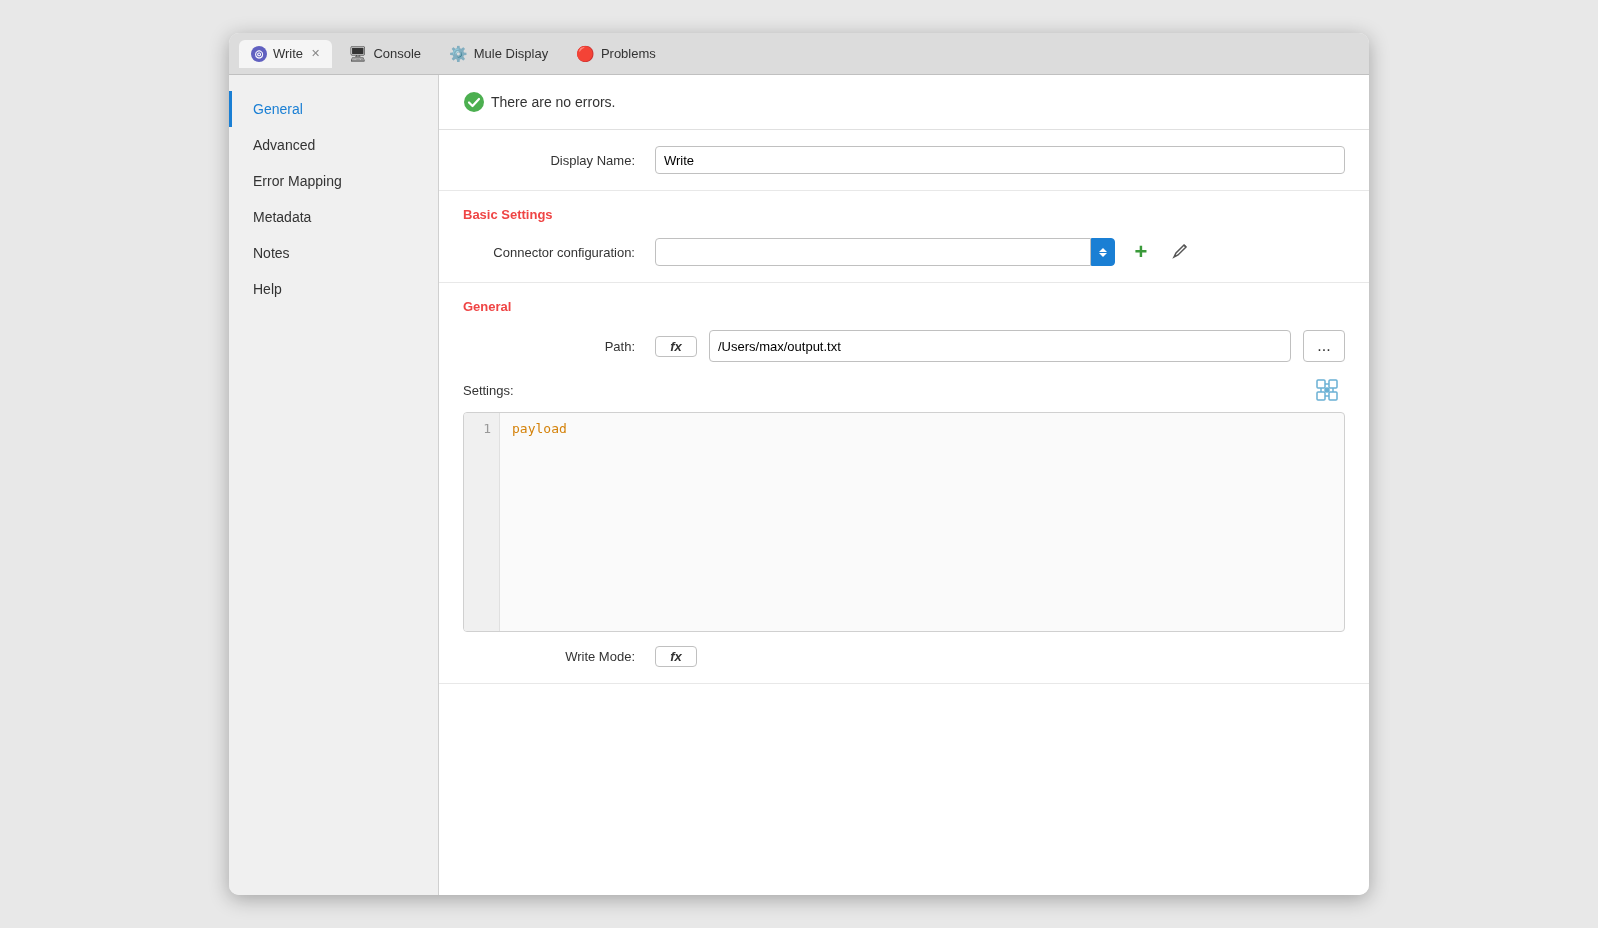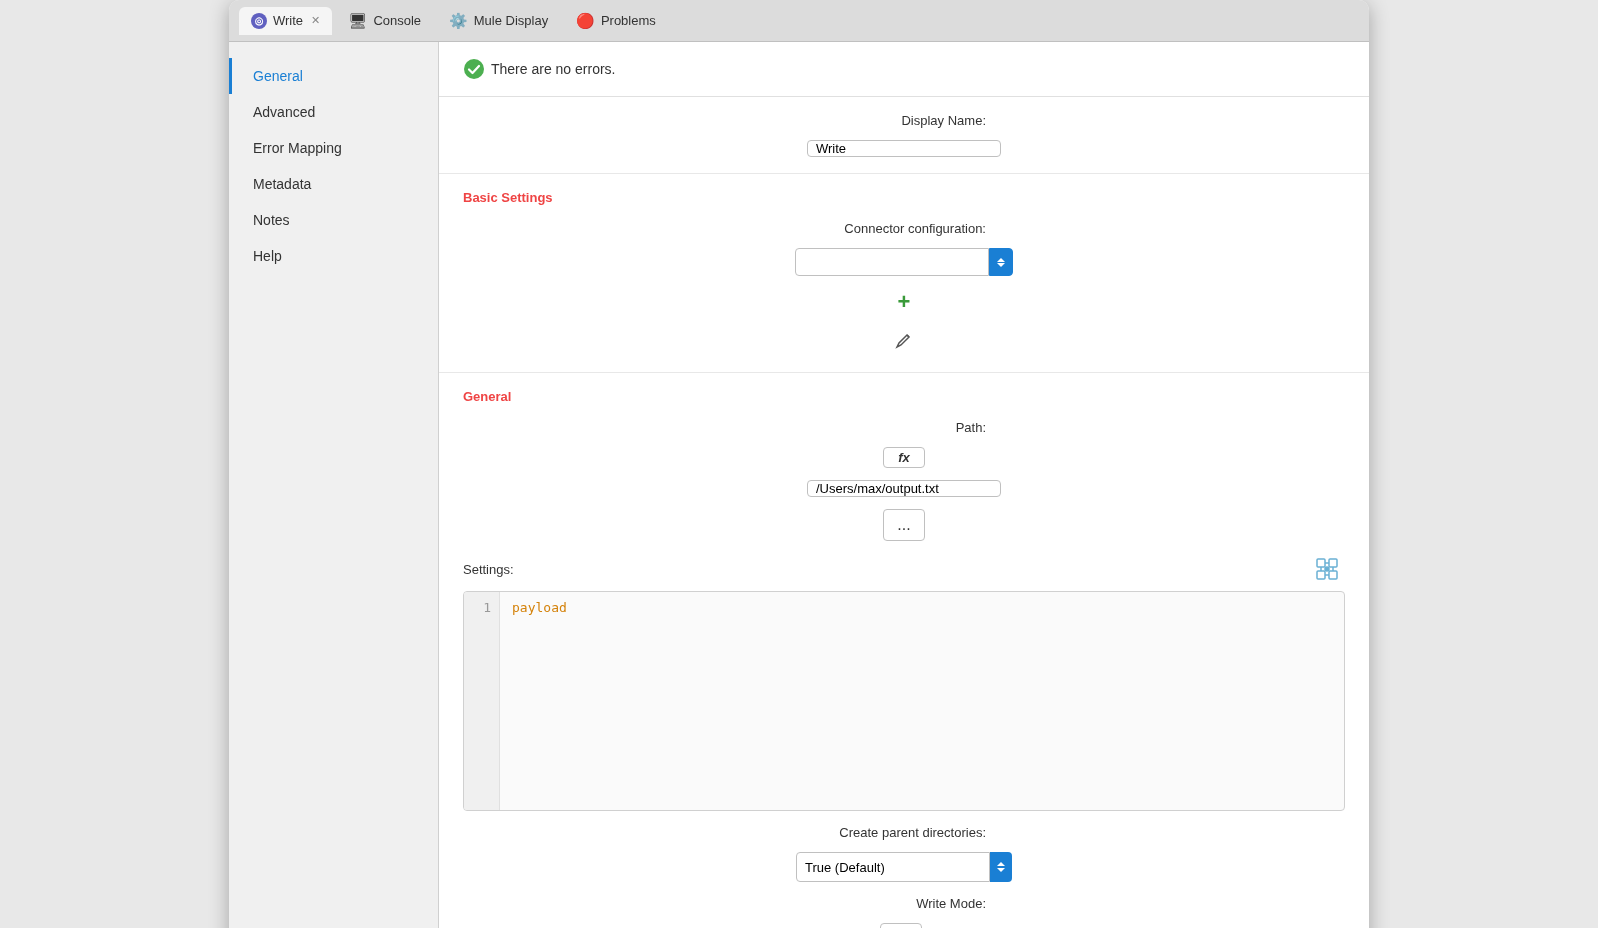--- a/index.html
+++ b/index.html
@@ -117,21 +117,20 @@
       font-weight: 700;
       color: #ef4444;
       margin-bottom: 12px;
       padding-bottom: 4px;
     }
     .form-row {
       display: flex;
       align-items: center;
       margin-bottom: 14px;
       gap: 12px;
-      flex-direction: column;
     }
     .form-row:last-child {
       margin-bottom: 0;
     }
     .form-label {
       font-size: 13px;
       color: #333;
       min-width: 180px;
       text-align: right;
       padding-right: 8px;
@@ -209,21 +208,21 @@
       align-items: center;
       justify-content: center;
       cursor: pointer;
       font-size: 13px;
       font-style: italic;
       font-weight: bold;
       color: #333;
     }
     .path-input {
       flex: 1;
-      height: 22px;
+      height: 32px;
       border: 1px solid #c0c0c0;
       border-radius: 4px;
       padding: 0 8px;
       font-size: 13px;
       background: white;
       outline: none;
     }
     .dots-btn {
       width: 42px;
       height: 32px;
@@ -475,30 +474,20 @@
           <div class="content-editor">
             <div class="line-numbers">
               <div>1</div>
             </div>
             <div class="code-content">
               <span class="code-keyword">payload</span>
             </div>
           </div>
         </div>
 
-        <div class="form-row">
-          <span class="form-label">Create parent directories:</span>
-          <div class="select-wrapper">
-            <input class="dropdown-select" type="text" value="True (Default)" style="">
-            <div class="dropdown-arrows">
-              <div class="arr-up"></div>
-              <div class="arr-down"></div>
-            </div>
-          </div>
-        </div>
 
         <div class="form-row">
           <span class="form-label">Write Mode:</span>
           <button class="fx-btn" style="margin-right:6px;">
             <span style="font-style:italic; font-weight:bold; font-size:13px;">fx</span>
           </button>
         </div>
 
       </div>
     </div>

